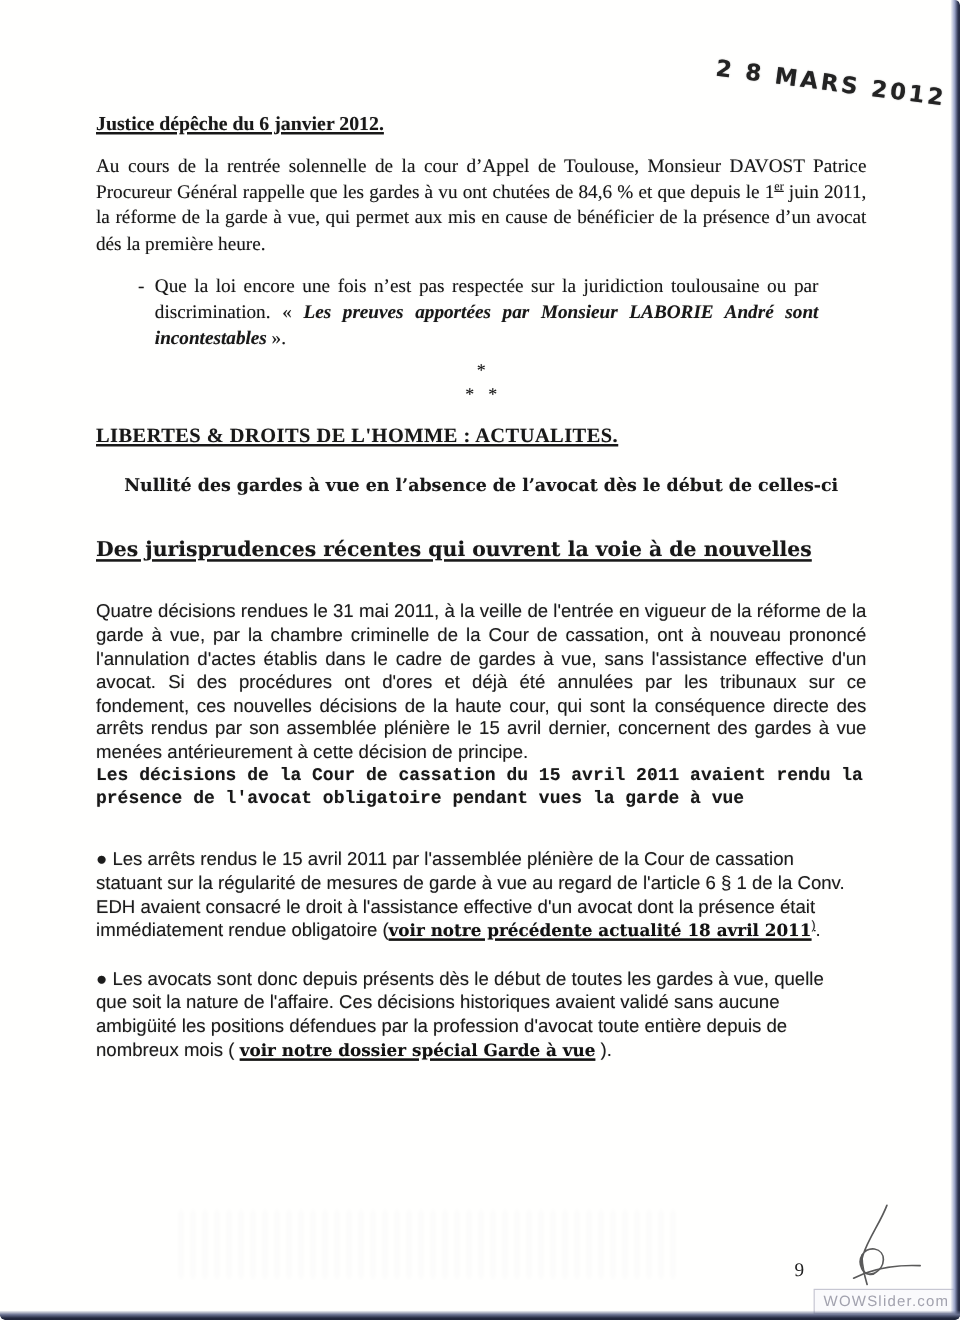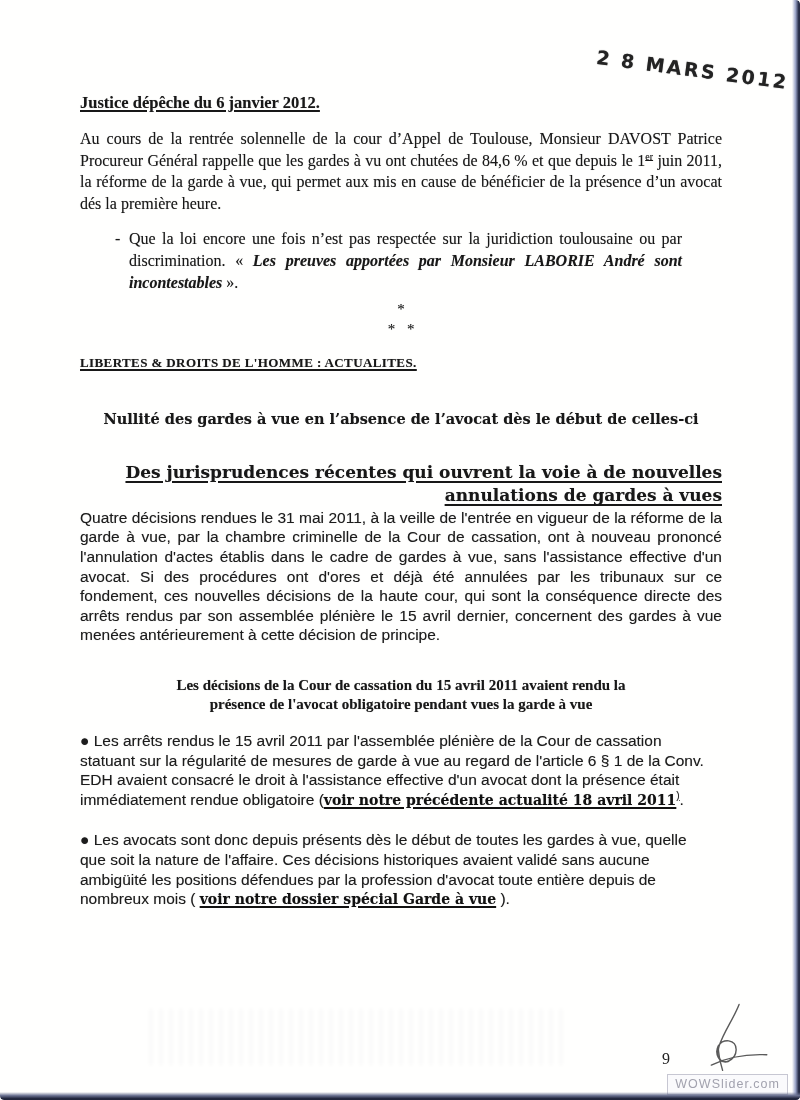--- a/index.html
+++ b/index.html
@@ -37,57 +37,57 @@
   .t1 { margin-top:92px; }
   .para-serif {
     font-size:16px; line-height:21.7px; text-align:justify; margin-top:14px;
   }
   .dash-item { display:flex; margin:13px 40px 0 35px; }
   .dash-marker { width:14px; flex:0 0 14px; font-size:16px; line-height:22px; }
   .dash-text { flex:1; font-size:16px; line-height:22px; text-align:justify; }
   .quote-bold-italic { font-weight:bold; font-style:italic; }
   .asterisks { text-align:center; font-size:15px; line-height:20px; margin-top:5px; }
   .asterisks .row2 { word-spacing:8px; }
-  .t2 { margin-top:13px; letter-spacing:0.4px; font-size:13px; }
+  .t2 { margin-top:13px; letter-spacing:0.4px; font-size:17px; }
   .h3 {
-    margin-top:34px; text-align:center; font-weight:bold;
+    margin-top:20px; text-align:center; font-weight:bold;
     font-family:"DejaVu Serif", serif; font-size:14.5px; line-height:22px;
   }
   .h4 {
-    margin-top:31px; text-align:right; font-weight:bold;
+    margin-top:31px; text-align:left; font-weight:bold;
     font-family:"DejaVu Serif", serif; font-size:17px; line-height:23.5px;
   }
   .h4 span {
     text-decoration:underline; text-decoration-thickness:2px; text-underline-offset:3px;
   }
   .para-sans {
     font-family:"Liberation Sans", sans-serif; font-size:15.5px; line-height:19.6px;
-    text-align:justify; color:#1c1c1c;
+    text-align:justify; margin-top:30px; color:#1c1c1c;
   }
   .h5 {
-    margin-top:31px; text-align:center; font-weight:bold;
-    font-family:Liberation Serif, serif; font-size:15px; line-height:19px;
+    font-weight:bold;
+    font-family:Liberation Mono, monospace; font-size:15px; line-height:19px;
   }
   .bullet {
     font-family:"Liberation Sans", sans-serif; font-size:15.5px; line-height:19.6px;
-    text-align:left; margin-top:17px; margin-right:14px; color:#1c1c1c;
+    text-align:left; margin-top:32px; margin-right:14px; color:#1c1c1c;
   }
   .bullet.b2 { margin-top:20px; }
   .doc-link {
     font-family:"DejaVu Serif", serif; font-weight:bold; font-size:14px;
     text-decoration:underline; text-decoration-thickness:1.5px; text-underline-offset:2px;
     color:#111;
   }
   sup { font-size:10px; line-height:0;text-decoration:underline; }
   .page-number {
     position:absolute; left:662px; top:1050px; font-size:16px; color:#222;
   }
   .signature { position:absolute; left:694px; top:1000px; }
   .watermark {
-    position:absolute; right:12px; bottom:5px;
+    position:absolute; right:1px; bottom:5px;
     background:#fafafc; border:1px solid #c7c7d2;
     padding:2px 7px 3px 7px;
     font-family:"Liberation Sans", sans-serif; font-size:12.5px;
     color:#a2a2ae; letter-spacing:1px; text-decoration:none;
   }
   .bleed {
     position:absolute; left:150px; top:1008px; width:420px; height:58px;
     background:repeating-linear-gradient(90deg, rgba(70,70,85,0.10) 0 2px, rgba(0,0,0,0) 2px 10px);
     filter:blur(2px); opacity:0.45; pointer-events:none;
   }
@@ -116,21 +116,20 @@
     </div>
 
     <div class="title-serif t2">LIBERTES &amp; DROITS DE L'HOMME : ACTUALITES.</div>
 
     <div class="h3">
       <div>Nullité des gardes à vue en l’absence de l’avocat dès le début de celles-ci</div>
     </div>
 
     <div class="h4">
       <div><span>Des jurisprudences récentes qui ouvrent la voie à de nouvelles</span></div>
-      <div><span>annulations de gardes à vues</span></div>
     </div>
 
     <div class="para-sans">Quatre décisions rendues le 31 mai 2011, à la veille de l'entrée en vigueur de la réforme de la garde à vue, par la chambre criminelle de la Cour de cassation, ont à nouveau prononcé l'annulation d'actes établis dans le cadre de gardes à vue, sans l'assistance effective d'un avocat. Si des procédures ont d'ores et déjà été annulées par les tribunaux sur ce fondement, ces nouvelles décisions de la haute cour, qui sont la conséquence directe des arrêts rendus par son assemblée plénière le 15 avril dernier, concernent des gardes à vue menées antérieurement à cette décision de principe.</div>
 
     <div class="h5">
       <div>Les décisions de la Cour de cassation du 15 avril 2011 avaient rendu la</div>
       <div>présence de l'avocat obligatoire pendant vues la garde à vue</div>
     </div>
 
     <div class="bullet"><span>● Les arrêts rendus le 15 avril 2011 par l'assemblée plénière de la Cour de cassation statuant sur la régularité de mesures de garde à vue au regard de l'article 6 § 1 de la Conv. EDH avaient consacré le droit à l'assistance effective d'un avocat dont la présence était immédiatement rendue obligatoire (</span><span class="doc-link">voir notre précédente actualité 18 avril 2011</span><sup>)</sup><span>.</span></div>

